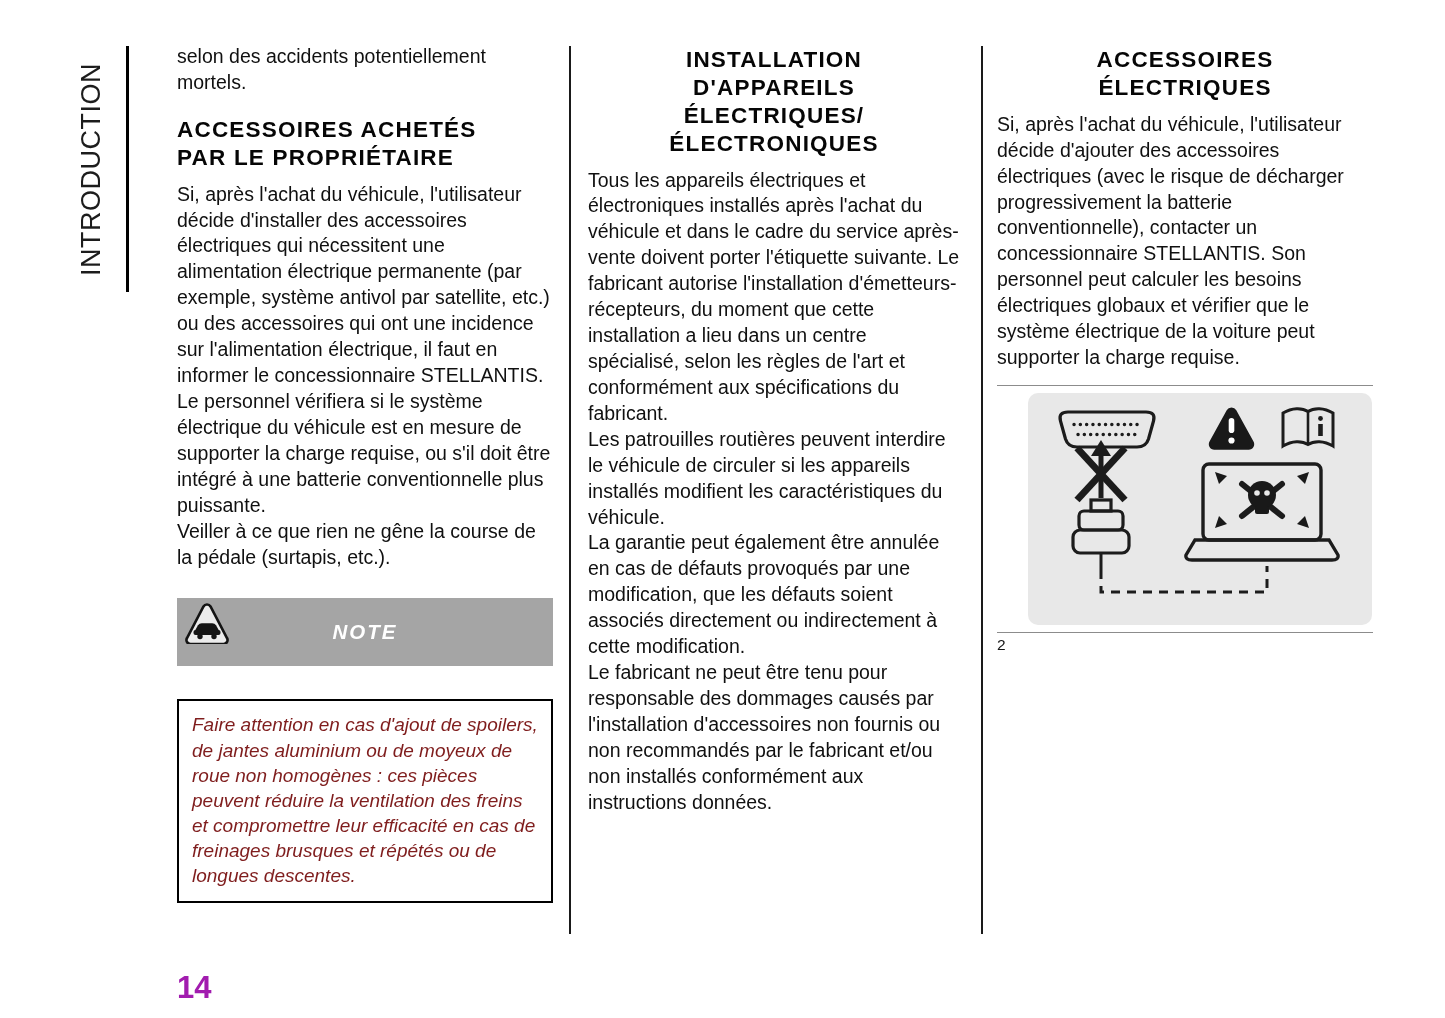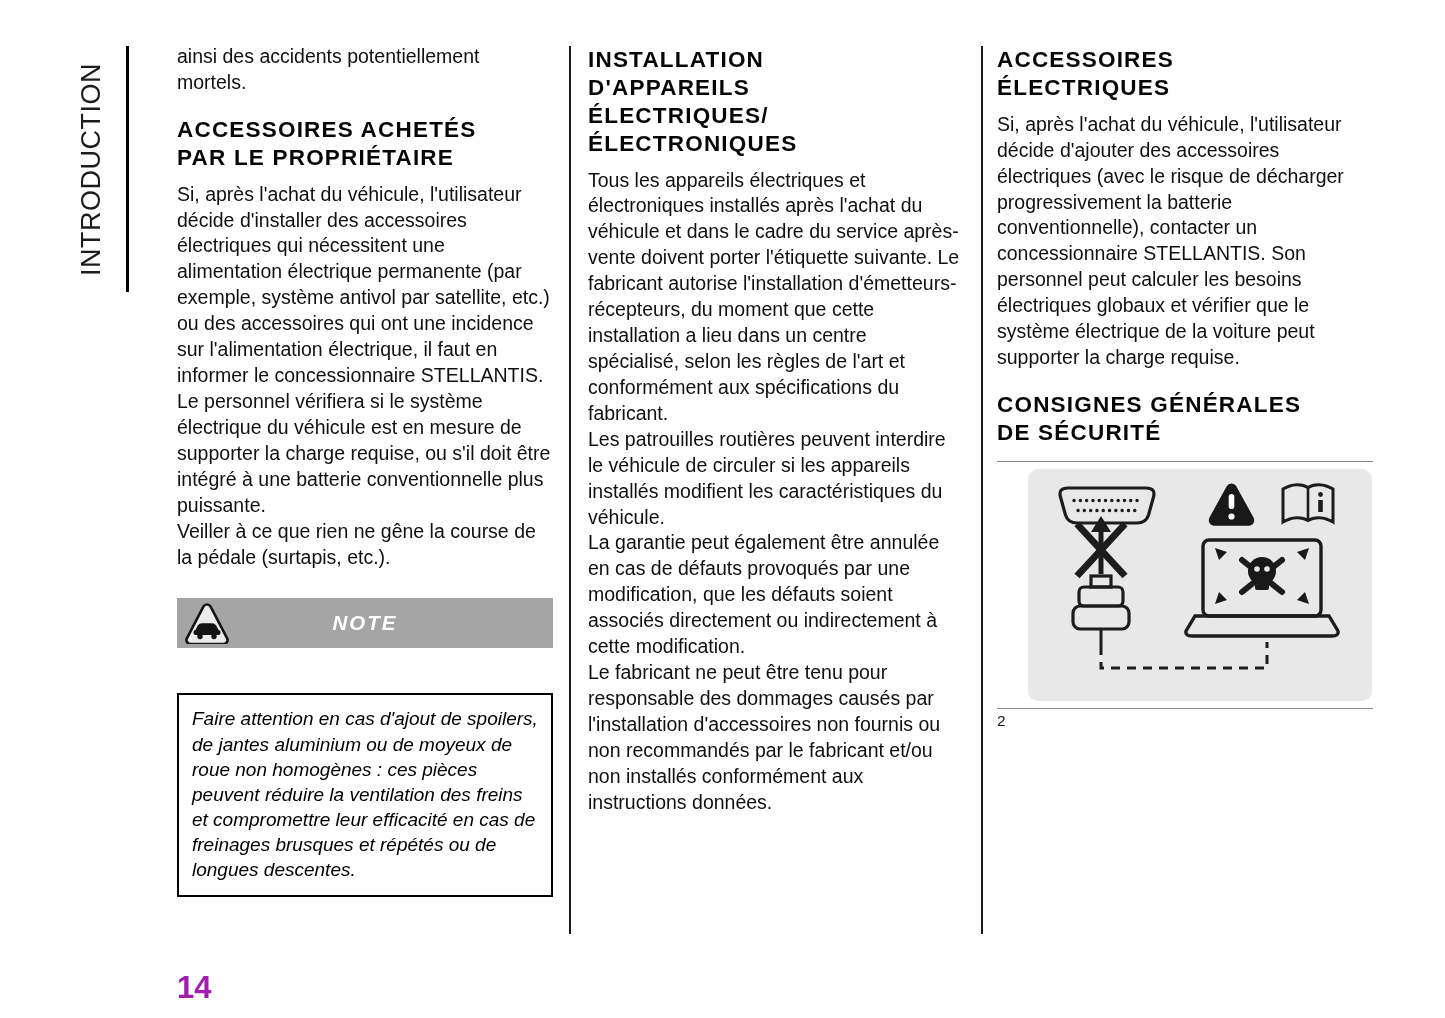--- a/index.html
+++ b/index.html
@@ -20,32 +20,32 @@
   #col1{left:177px;width:376px;}
   #col2{left:588px;width:372px;}
   #col3{left:997px;width:376px;}
   .vdivider{position:absolute;top:46px;width:2px;height:888px;background:#1a1a1a;}
   #divider1{left:569px;}
   #divider2{left:981px;}
 
   .body-text{font-size:19.5px;line-height:1.33;white-space:pre-line;color:#101010;}
   .heading{font-size:22.5px;font-weight:700;letter-spacing:1.2px;line-height:1.24;
     margin:20px 0 10px;white-space:pre-line;color:#060606;}
-  .heading.first{margin-top:2px;}
+  .heading.first{margin-top:2px;text-align:center;}
 
   
-  .note-banner{margin-top:28px;height:50px;background:#a5a5a5;position:relative;}
+  .note-banner{margin-top:28px;height:68px;background:#a5a5a5;position:relative;}
   .note-banner .banner-icon{position:absolute;left:7px;top:4px;}
   .note-label{position:absolute;left:0;right:0;top:0;bottom:0;display:flex;
     align-items:center;justify-content:center;color:#ffffff;font-weight:700;
     font-style:italic;font-size:20.5px;letter-spacing:2px;}
 
   
-  .note-box{margin-top:45px;border:2px solid #000;padding:11px 13px 13px 13px;
-    font-style:italic;font-size:19px;line-height:1.32;white-space:pre-line;color:#000000;}
+  .note-box{margin-top:33px;border:2px solid #000;padding:11px 13px 13px 13px;
+    font-style:italic;font-size:19px;line-height:1.32;white-space:pre-line;color:#7f1d1d;}
 
   
   .rule{height:1px;background:#8c8c8c;}
   .rule-top{margin-top:14px;}
   .figure-box{width:344px;height:232px;background:#e8e8e8;border-radius:10px;
     margin:7px 0 7px 31px;display:flex;align-items:center;justify-content:center;}
   .figure-number{font-size:15.5px;margin-top:3px;color:#151515;}
 
   .page-number{position:absolute;left:177px;top:970px;font-size:31px;font-weight:700;color:#a21caf;}
 </style>
@@ -53,21 +53,21 @@
 <body>
 
 <div class="page">
 
   <div class="sidebar-rule"></div>
   <div class="sidebar-label-wrap">
     <span>INTRODUCTION</span>
   </div>
 
   <div class="col" id="col1">
-    <div class="body-text">ainsi des accidents potentiellement mortels.</div>
+    <div class="body-text">selon des accidents potentiellement mortels.</div>
     <div class="heading">ACCESSOIRES ACHETÉS
 PAR LE PROPRIÉTAIRE</div>
     <div class="body-text">Si, après l'achat du véhicule, l'utilisateur décide d'installer des accessoires électriques qui nécessitent une alimentation électrique permanente (par exemple, système antivol par satellite, etc.) ou des accessoires qui ont une incidence sur l'alimentation électrique, il faut en informer le concessionnaire STELLANTIS. Le personnel vérifiera si le système électrique du véhicule est en mesure de supporter la charge requise, ou s'il doit être intégré à une batterie conventionnelle plus puissante.
 Veiller à ce que rien ne gêne la course de la pédale (surtapis, etc.).</div>
 
     <div class="note-banner">
       <span class="banner-icon">
         <svg width="46" height="42" viewBox="0 0 46 42">
           <path d="M23,2.5 a4,4 0 0 1 3.5,2 L43,36 a4,4 0 0 1 -3.5,6 H6.5 A4,4 0 0 1 3,36 L19.5,4.5 a4,4 0 0 1 3.5,-2 Z" fill="#ececec" stroke="#141414" stroke-width="2.6"></path>
           <path d="M11,28.5 l3,-5.2 q1.2,-2 3.8,-2 h10.4 q2.6,0 3.8,2 l3,5.2 z" fill="#141414"></path>
@@ -96,22 +96,20 @@
   </div>
 
   <div class="vdivider" id="divider2"></div>
 
   <div class="col" id="col3">
     <div class="heading first">ACCESSOIRES
 ÉLECTRIQUES</div>
     <div class="body-text">Si, après l'achat du véhicule, l'utilisateur décide d'ajouter des accessoires électriques (avec le risque de décharger progressivement la batterie conventionnelle), contacter un concessionnaire STELLANTIS. Son personnel peut calculer les besoins électriques globaux et vérifier que le système électrique de la voiture peut supporter la charge requise.</div>
 
 
-    <div class="heading">CONSIGNES GÉNÉRALES
-DE SÉCURITÉ</div>
 
     <div class="rule rule-top"></div>
 
     <div class="figure-box">
       <svg width="330" height="218" viewBox="0 0 330 218">
         <g stroke="#1c1c1c" fill="none">
 
           <g transform="translate(22,10)">
             <path d="M11,2 H89 Q99,2 96.5,11 L91.5,29 Q89,37 80,37 H20 Q11,37 8.5,29 L3.5,11 Q1,2 11,2 Z" stroke-width="3.2"></path>
             <line x1="17" y1="14.5" x2="83" y2="14.5" stroke-width="3.4" stroke-linecap="round" stroke-dasharray="0.1 6.2"></line>

